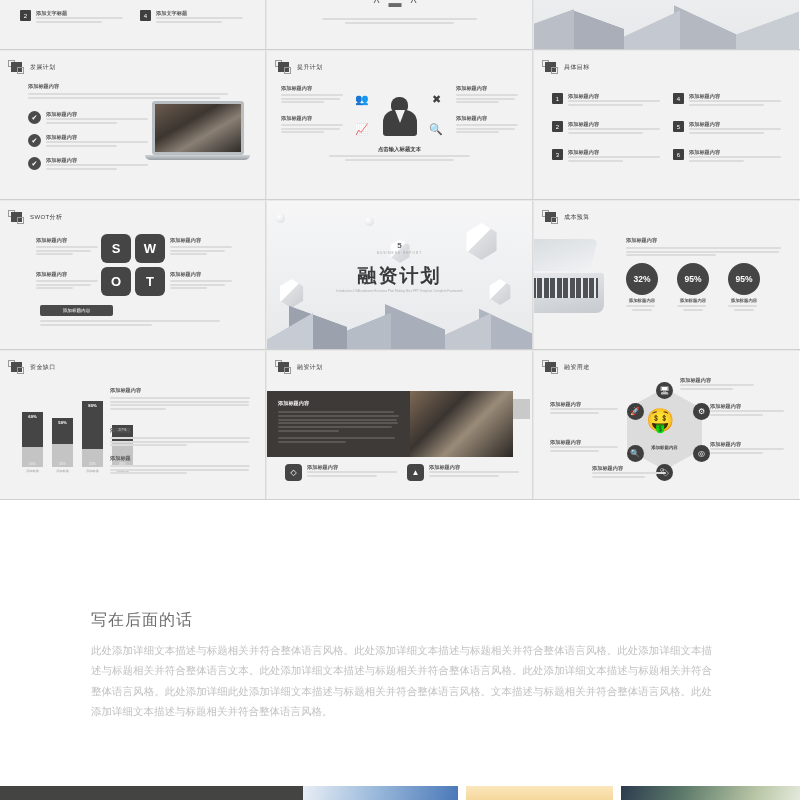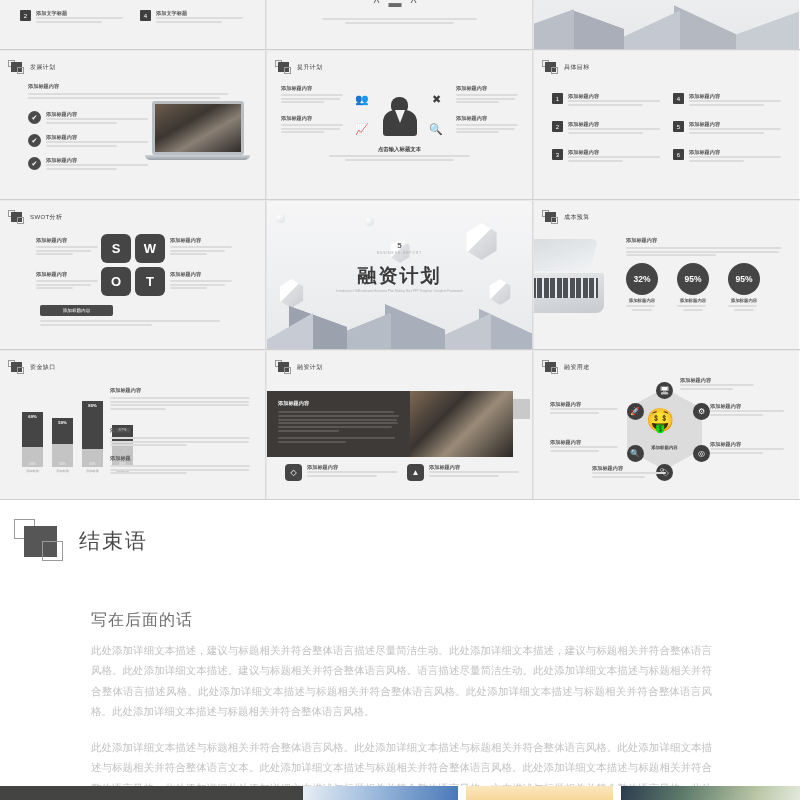--- a/index.html
+++ b/index.html
@@ -650,31 +650,22 @@
     <div class="hline" style="top:49px"></div>
     <div class="hline" style="top:50px;background:#e9e9e9"></div>
     <div class="hline" style="top:199px"></div>
     <div class="hline" style="top:200px;background:#e9e9e9"></div>
     <div class="hline" style="top:349px"></div>
     <div class="hline" style="top:350px;background:#e9e9e9"></div>
     <div class="hline" style="top:499px"></div>
   </div>
 
   <div class="concl">
-    <div class="concl-head">
-      <div class="big-mark">
-        <i class="bm-a"></i>
-          <i class="bm-b"></i>
-          <i class="bm-c"></i>
-      </div>
-      <div class="concl-title">结束语</div>
-    </div>
     <div class="after-title">写在后面的话</div>
     <div class="concl-body">
-      <p>此处添加详细文本描述，建议与标题相关并符合整体语言描述尽量简洁生动。此处添加详细文本描述，建议与标题相关并符合整体语言风格。此处添加详细文本描述。建议与标题相关并符合整体语言风格。语言描述尽量简洁生动。此处添加详细文本描述与标题相关并符合整体语言描述风格。此处添加详细文本描述与标题相关并符合整体语言风格。此处添加详细文本描述与标题相关并符合整体语言风格。此处添加详细文本描述与标题相关并符合整体语言风格。</p>
       <p>此处添加详细文本描述与标题相关并符合整体语言风格。此处添加详细文本描述与标题相关并符合整体语言风格。此处添加详细文本描述与标题相关并符合整体语言文本。此处添加详细文本描述与标题相关并符合整体语言风格。此处添加详细文本描述与标题相关并符合整体语言风格。此处添加详细此处添加详细文本描述与标题相关并符合整体语言风格。文本描述与标题相关并符合整体语言风格。此处添加详细文本描述与标题相关并符合整体语言风格。</p>
     </div>
   </div>
 
   <div class="strip">
     <div class="st1"></div>
     <div class="st2"></div>
     <div class="st3"></div>
     <div class="st4"></div>
     <div class="st5"></div>

